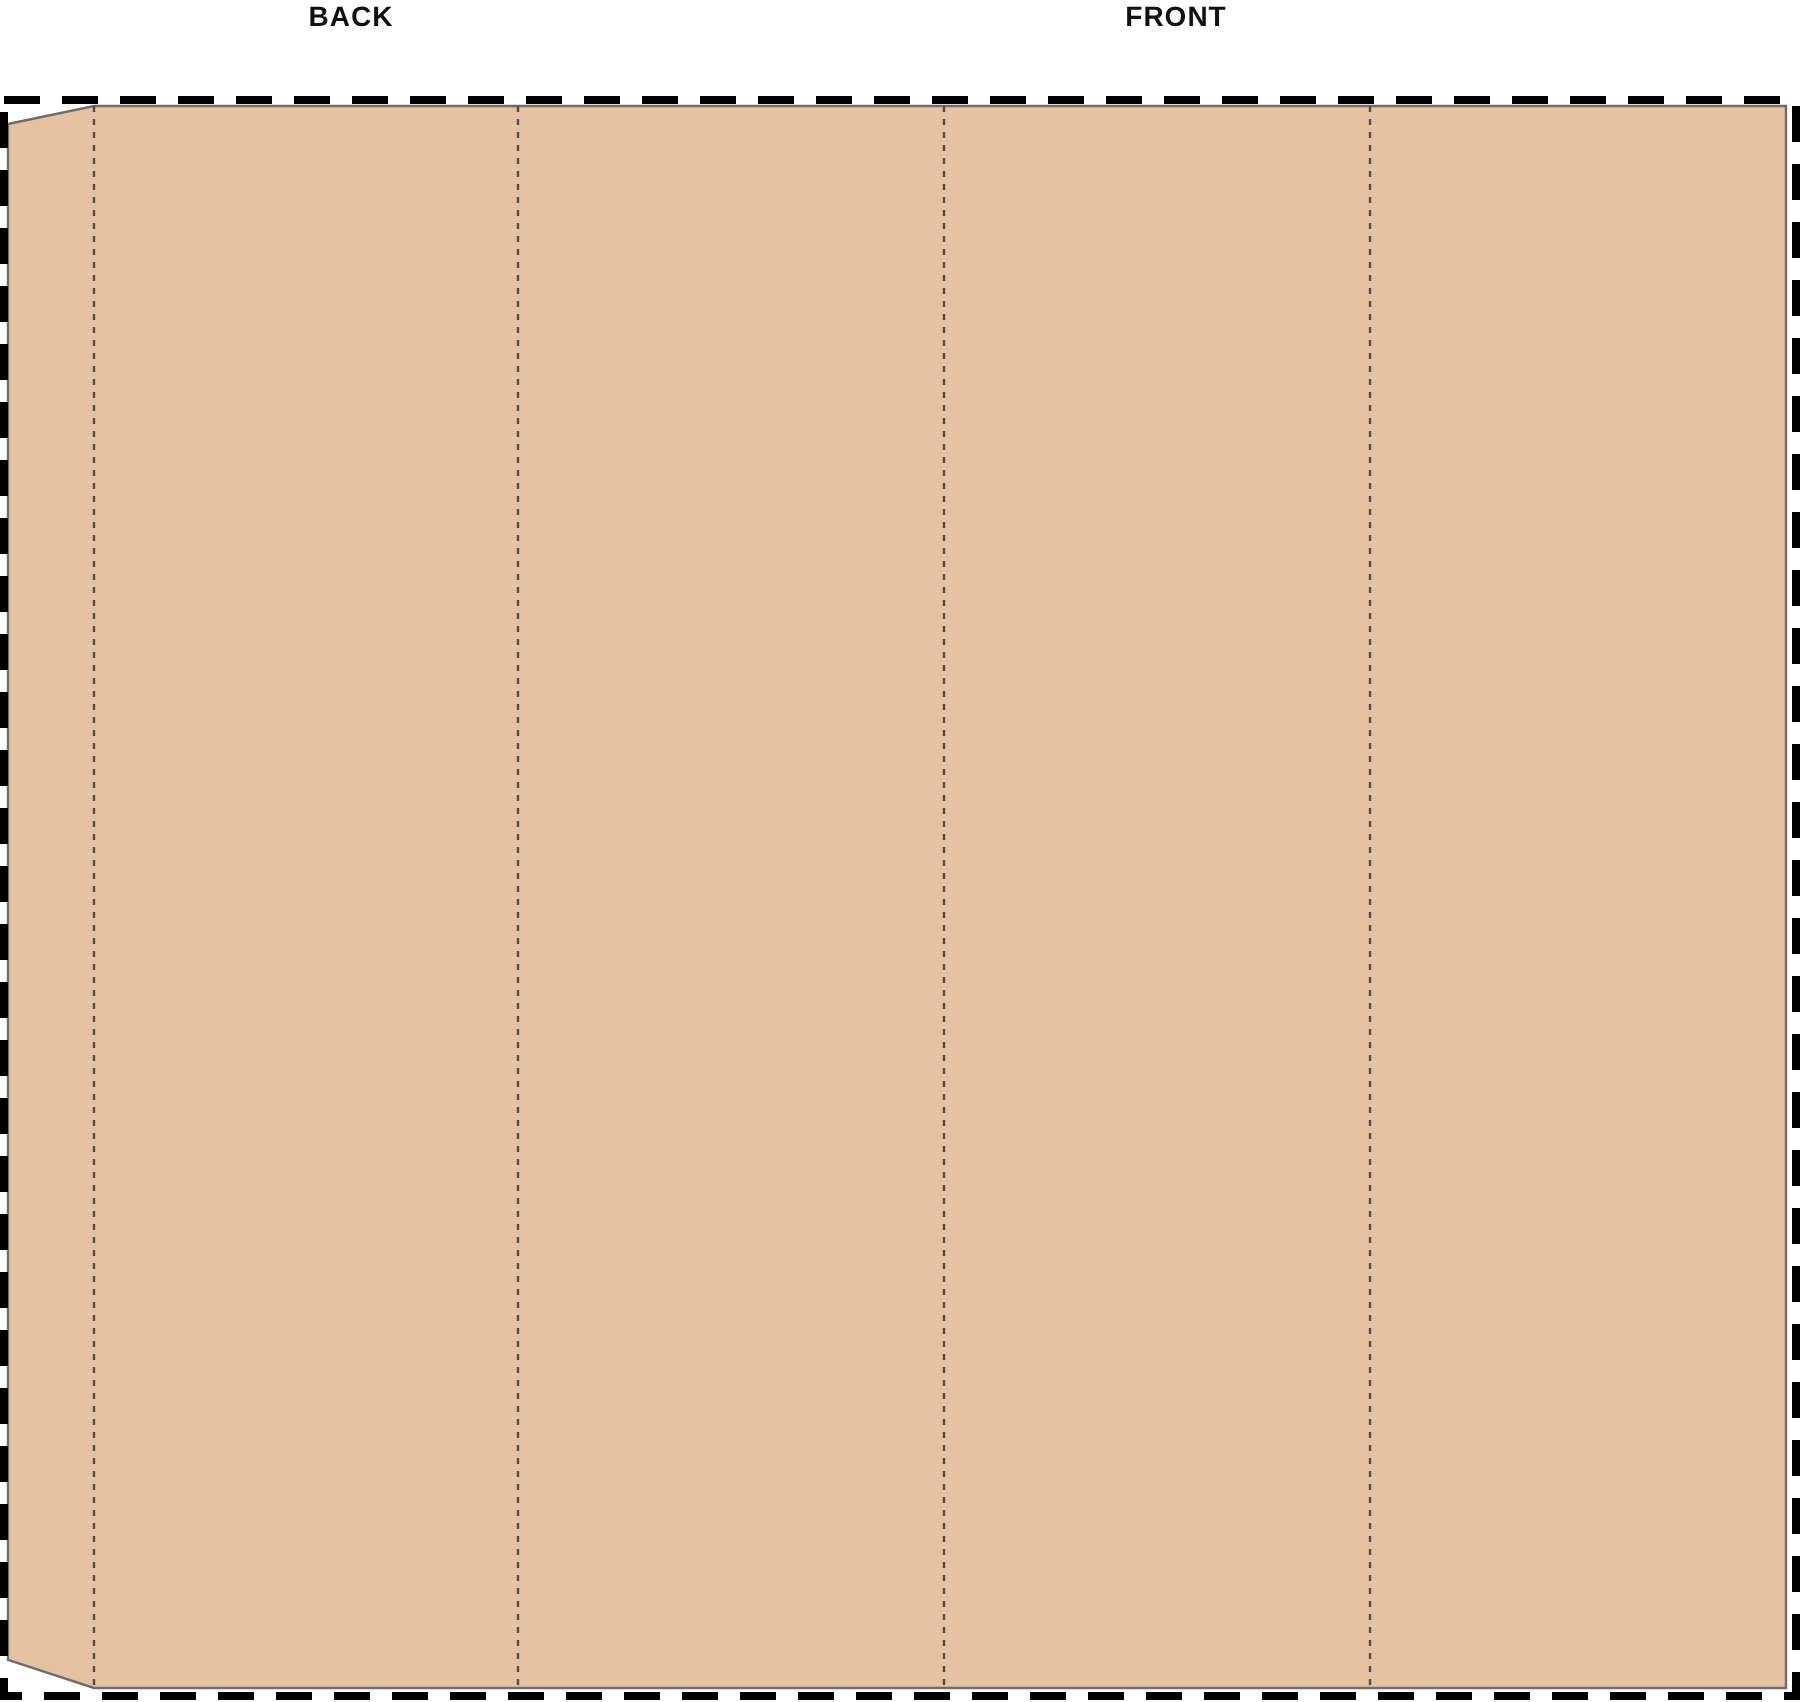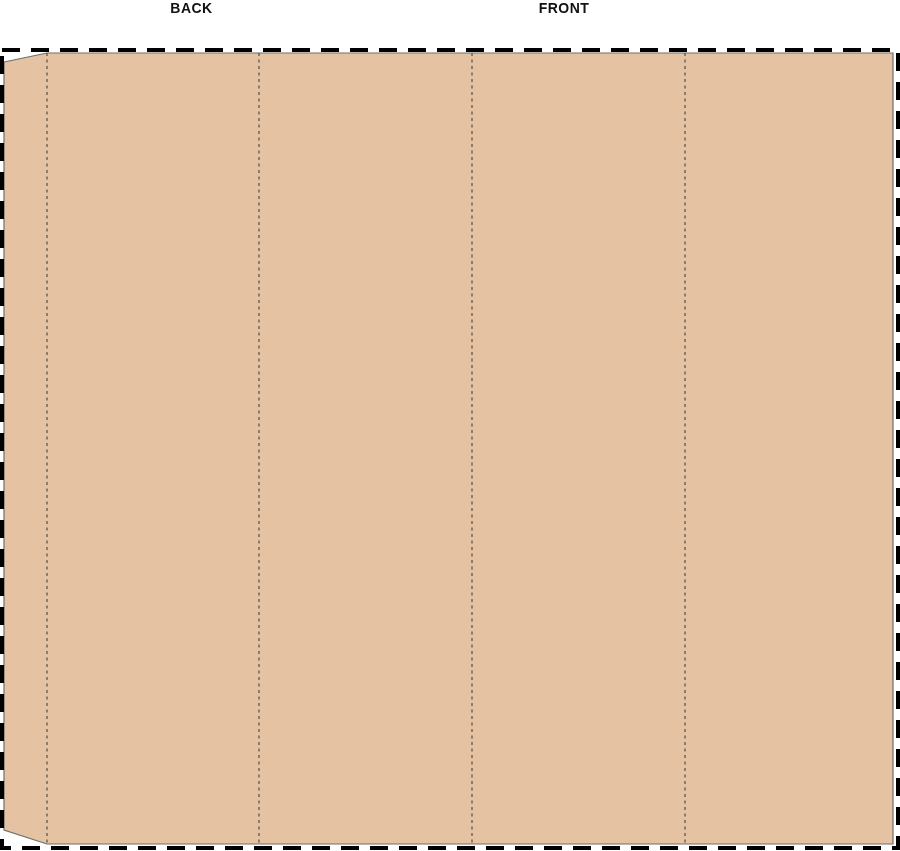--- a/index.html
+++ b/index.html
@@ -20,22 +20,22 @@
     top: 0px;
     transform: translateX(-50%);
     font-family: "Liberation Sans", sans-serif;
     font-size: 14px;
     font-weight: bold;
     color: #111111;
     letter-spacing: 0.5px;
     white-space: nowrap;
     line-height: 16px;
   }
-  #label-back  { left: 168px; padding-left: 47px; }
-  #label-front { left: 564px; }
+  #label-back  { left: 152px; padding-left: 47px; }
+  #label-front { left: 588px; }
   #dieline-svg {
     position: absolute;
     left: 0;
     top: 0;
     width: 900px;
     height: 851px;
     display: block;
   }
 </style>
 </head>

